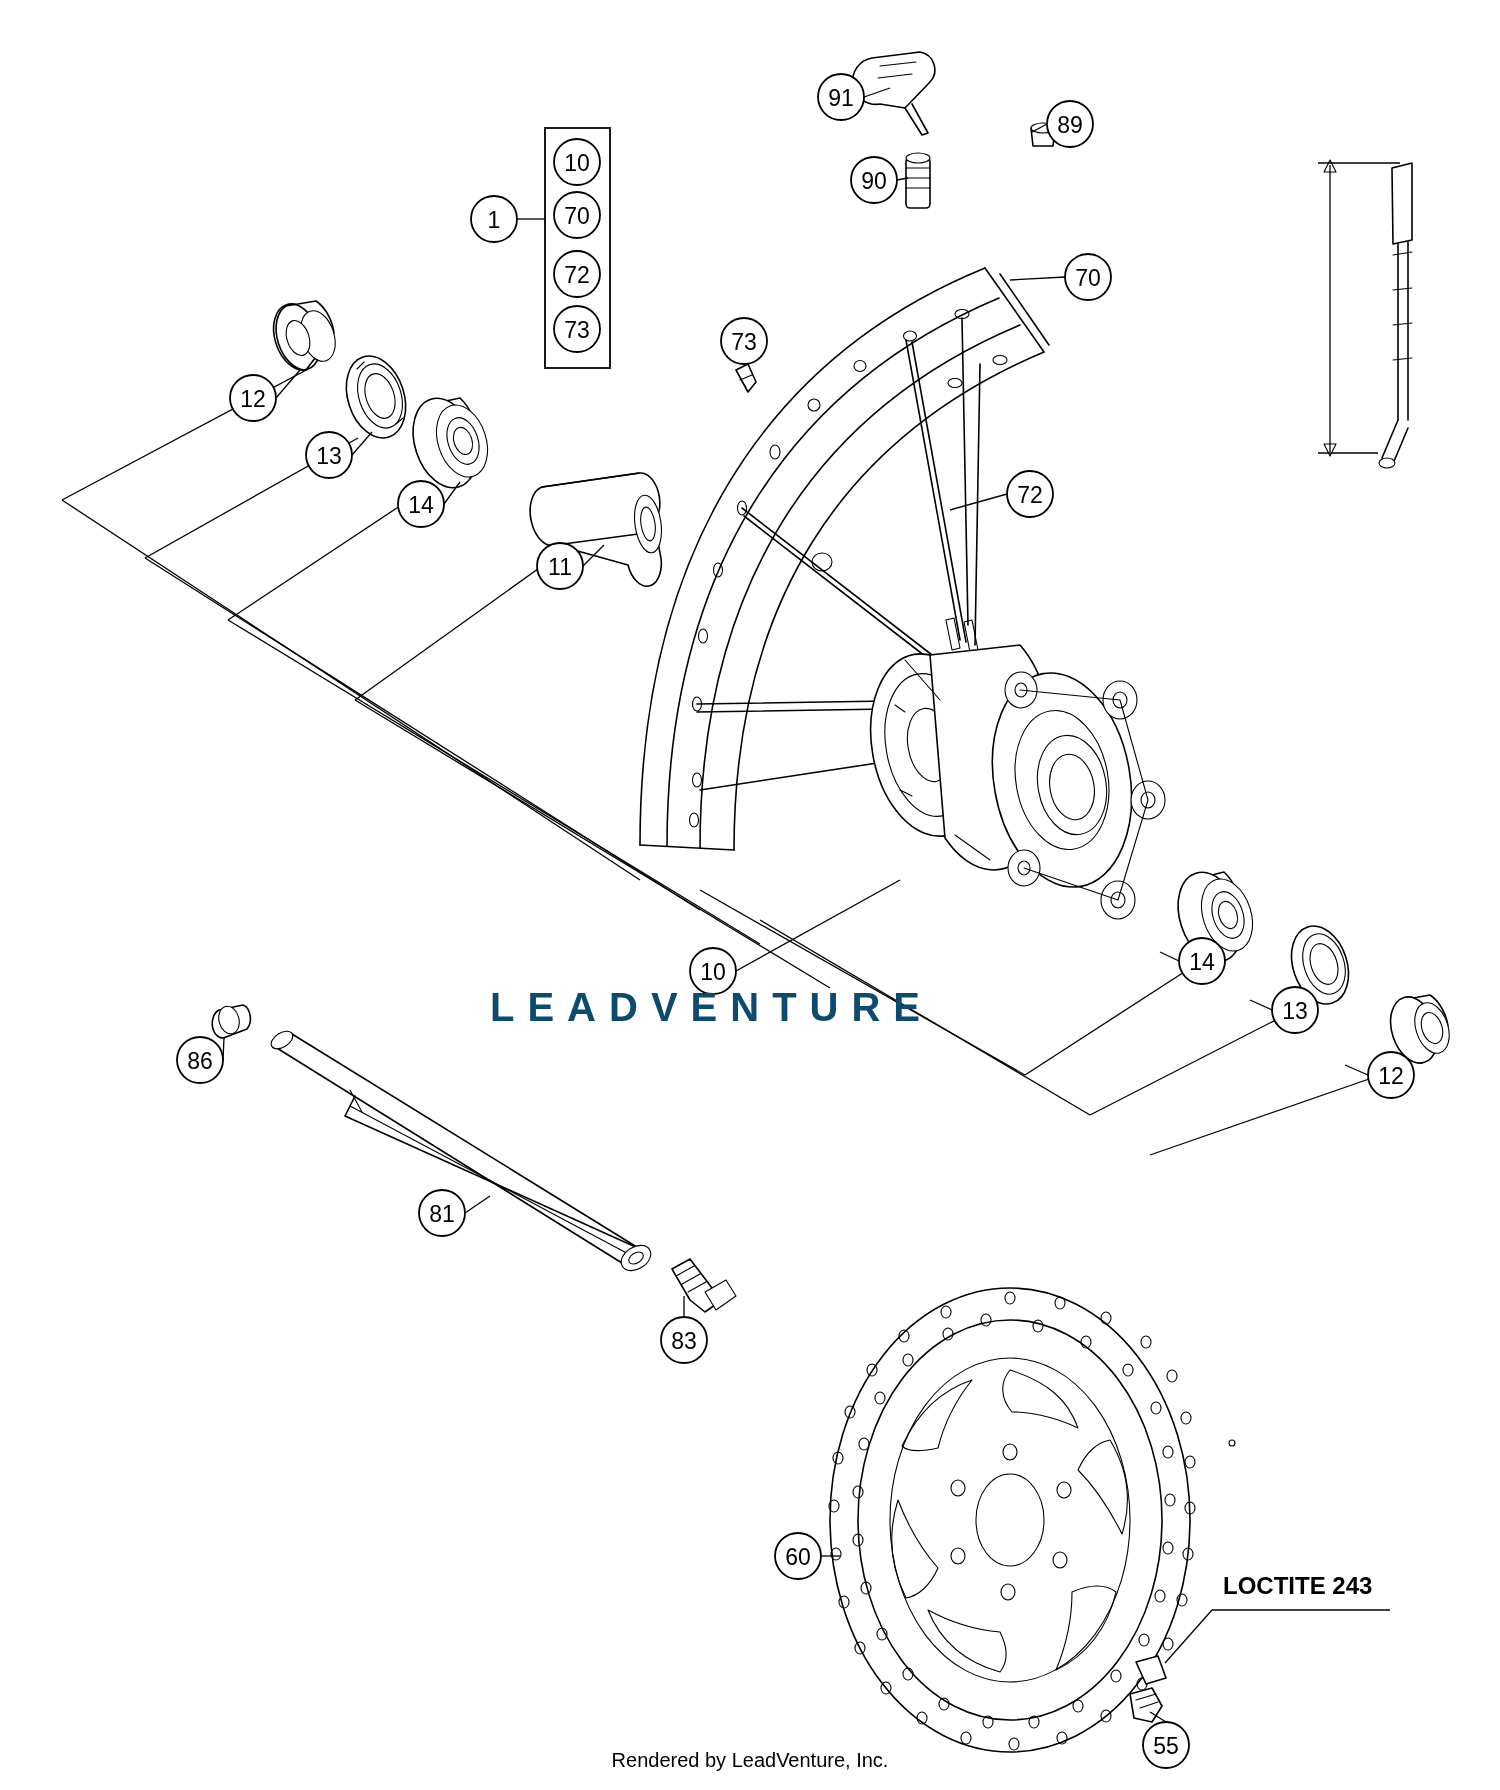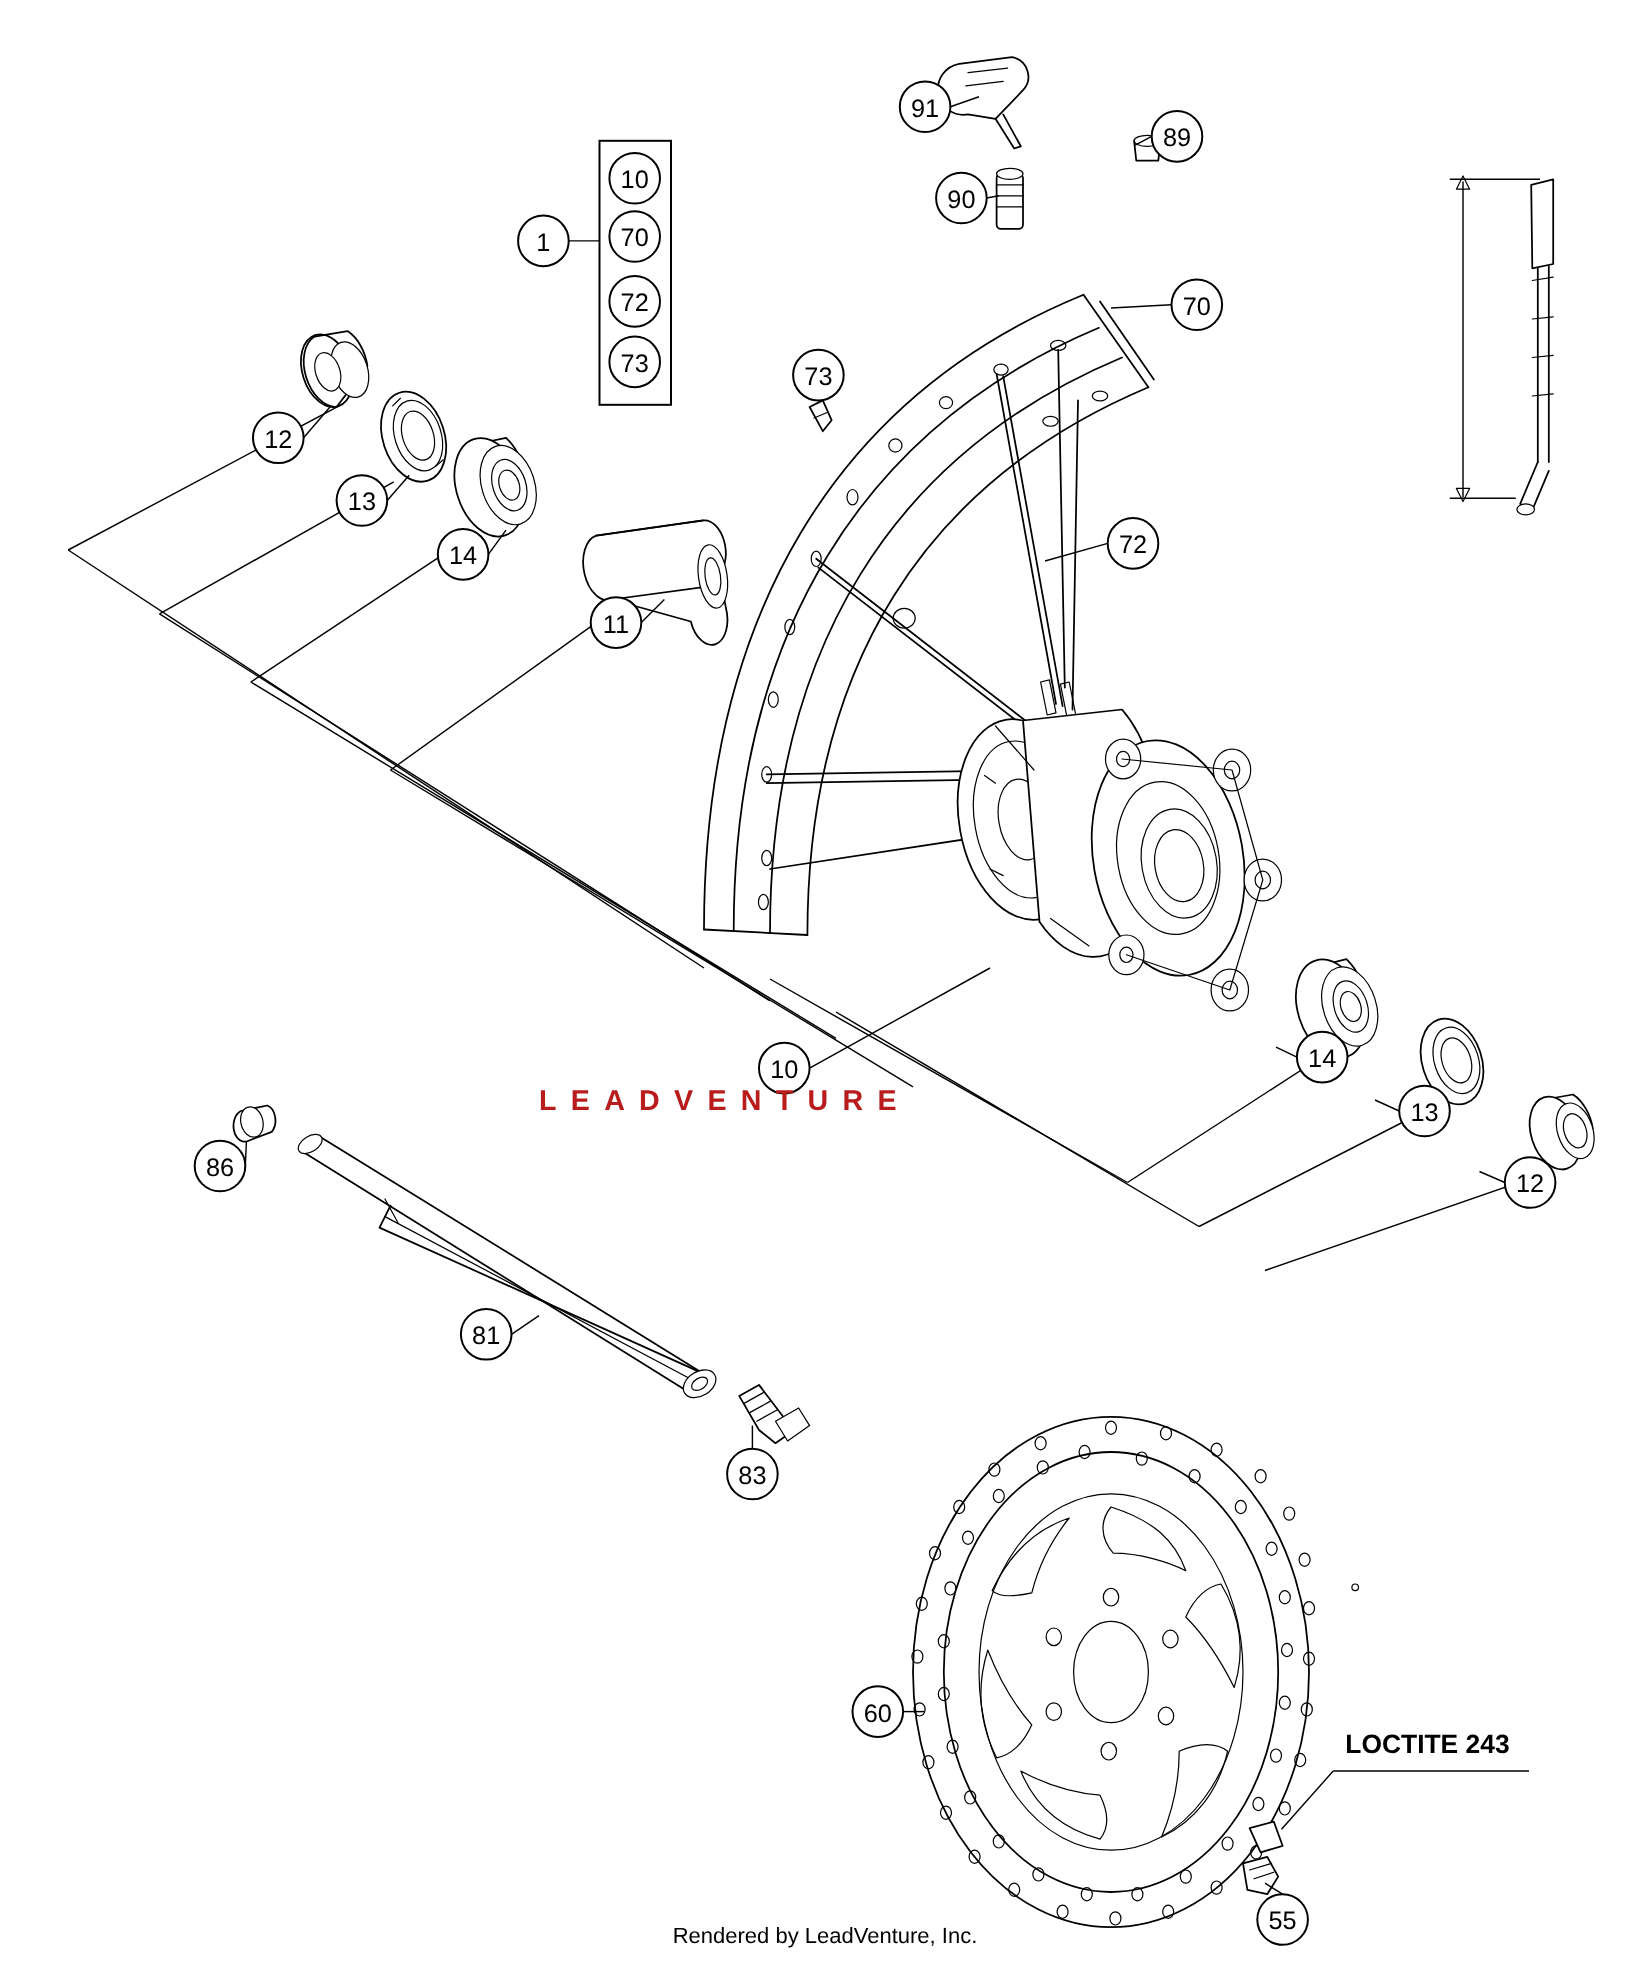--- a/index.html
+++ b/index.html
@@ -84,23 +84,23 @@
     top: 0;
     width: 1500px;
     height: 1790px;
     pointer-events: none;
   }
   .watermark-text {
     position: absolute;
     left: 490px;
     top: 985px;
     font-family: "Liberation Sans", sans-serif;
-    font-size: 26px;
+    font-size: 40px;
     letter-spacing: 13px;
-    color: #b91c1c;
+    color: #0c4a6e;
     font-weight: bold;
     white-space: nowrap;
   }
   .footer {
     position: absolute;
     left: 0;
     bottom: 18px;
     width: 1500px;
     text-align: center;
     font-family: "Liberation Sans", sans-serif;

